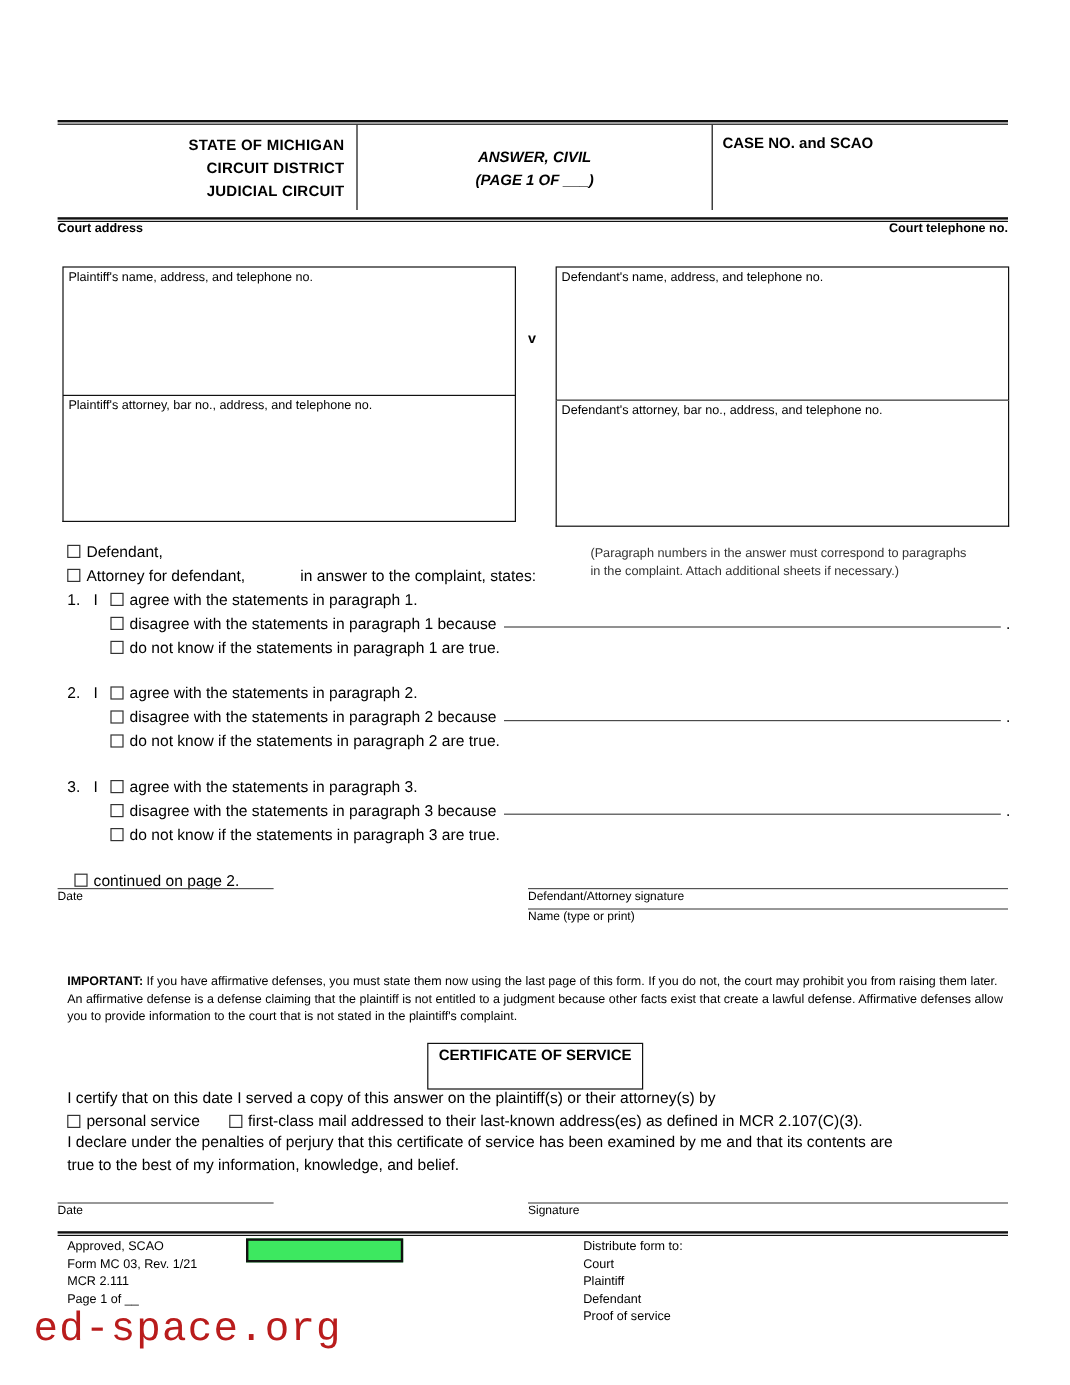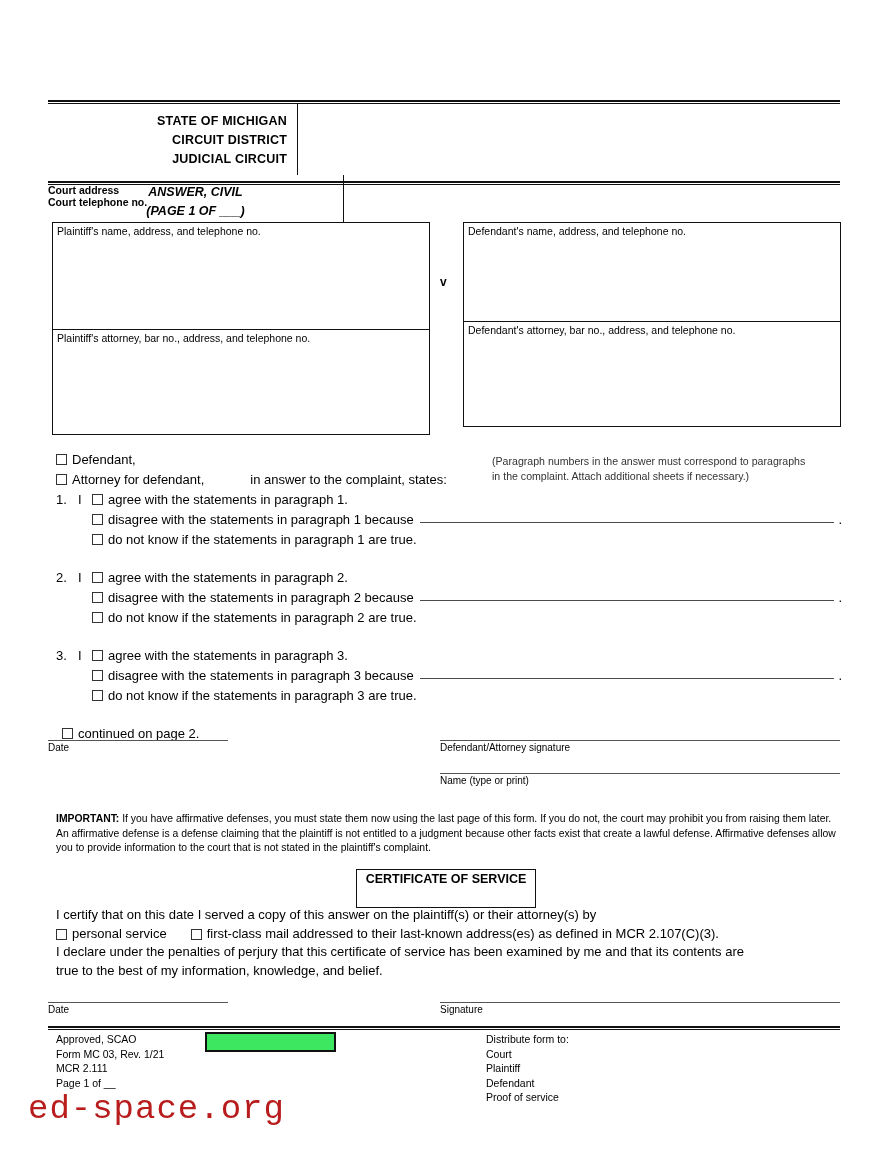--- a/index.html
+++ b/index.html
@@ -11,21 +11,21 @@
     width: 892px; height: 1154px;
     font-family: "Liberation Sans", sans-serif;
     color: #000;
     position: relative;
     overflow: hidden;
   }
 
   .page { position: absolute; left: 0; top: 0; width: 892px; height: 1154px; }
 
   
-  .sheet { position: absolute; left: 48px; width: 792px; flex-direction: column; }
+  .sheet { position: absolute; left: 48px; width: 792px; }
   .bold { font-weight: bold; }
 
   
   #caption {
     top: 100px;
     display: flex;
     border-top: 3px double #111;
   }
   #caption-top-rules {
     position: absolute; left: 48px; top: 100px; width: 792px; height: 4px;
@@ -53,21 +53,21 @@
   .party-left  { left: 4px;  width: 378px; }
   .party-right { left: 415px; width: 378px; }
   .pbox {
     border: 1px solid #111;
     font-size: 10.5px;
     padding: 2px 4px;
     background: #fff;
   }
   .pbox.name { height: 108px; }
   .pbox.atty { height: 105px; border-top: none; }
-  .party-right .pbox.name { height: 100px; }
+  .party-right .pbox.name { height: 112px; }
   .party-right .pbox.atty { height: 105px; }
   #v-mark {
     position: absolute; left: 440px; top: 275px;
     font-size: 12px; font-weight: bold;
   }
 
   
   #answer { top: 450px; }
   .cbrow { display: flex; align-items: flex-start; line-height: 20px; font-size: 13px; }
   .cb {
@@ -302,21 +302,21 @@
       <div style="width:180px;">
         <div class="sigline"></div>
         <div class="siglabel">Date</div>
       </div>
       <div style="width:212px;"></div>
       <div style="width:400px;">
         <div class="sigline"></div>
         <div class="siglabel">Defendant/Attorney signature</div>
       </div>
     </div>
-    <div style="display:flex; margin-top:20px;">
+    <div style="display:flex; margin-top:4px;">
       <div style="width:392px;"></div>
       <div style="width:400px;">
         <div class="sigline"></div>
         <div class="siglabel">Name (type or print)</div>
       </div>
     </div>
   </div>
 
   <div class="sheet" id="important" style="left:56px; width:786px;">
     <span class="bold">IMPORTANT:</span><span> If you have affirmative defenses, you must state them now using the last page of this form. If you do not, the court may prohibit you from raising them later. An affirmative defense is a defense claiming that the plaintiff is not entitled to a judgment because other facts exist that create a lawful defense. Affirmative defenses allow you to provide information to the court that is not stated in the plaintiff's complaint.</span>

